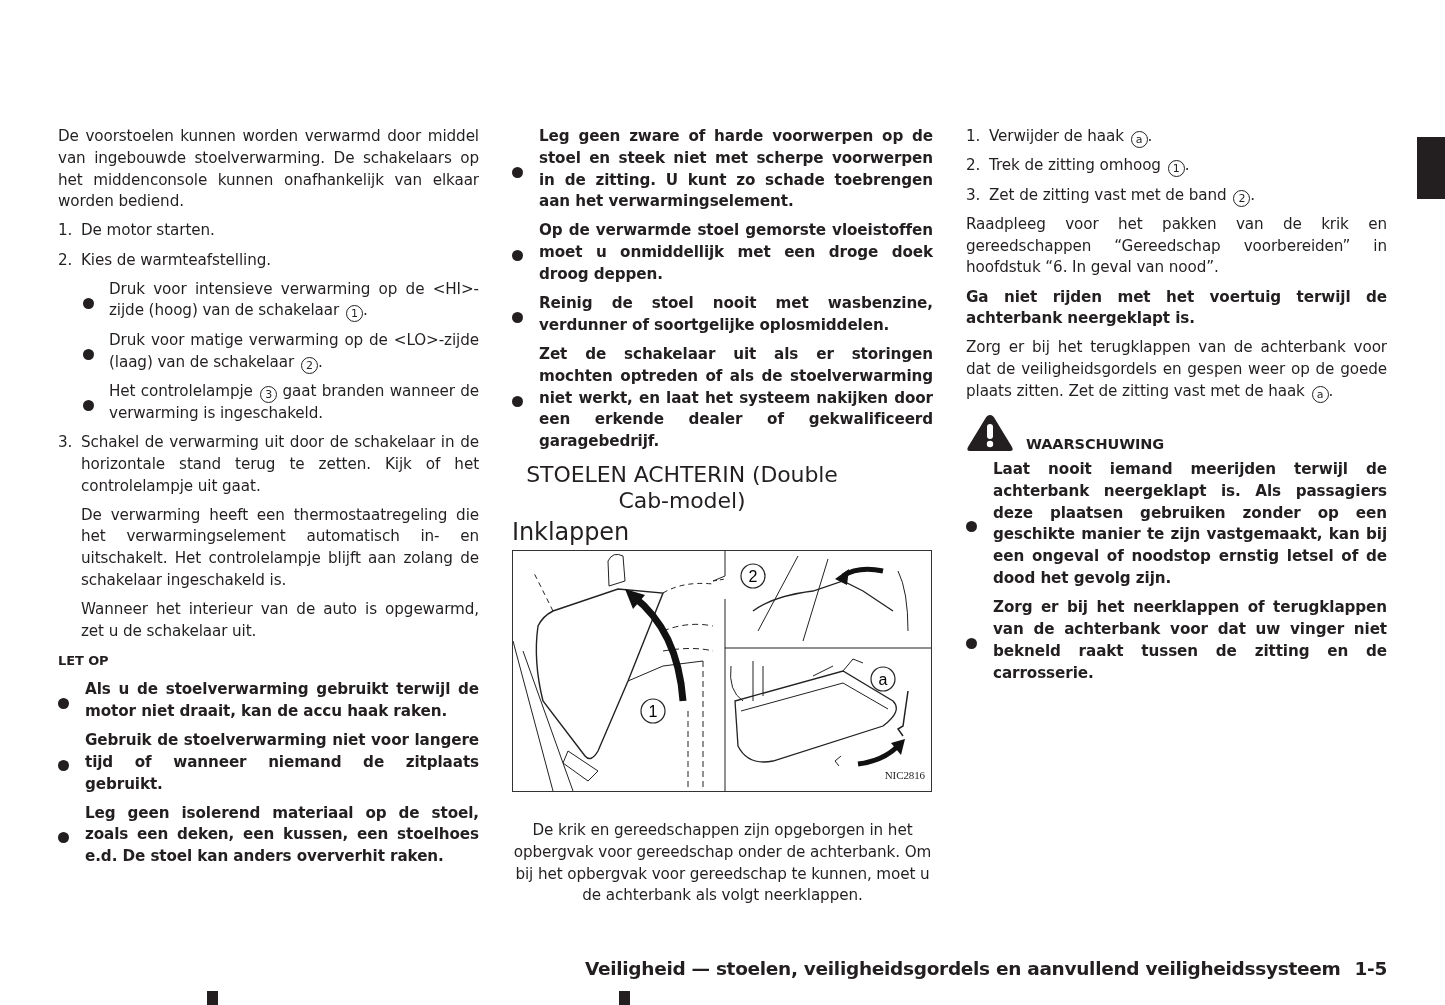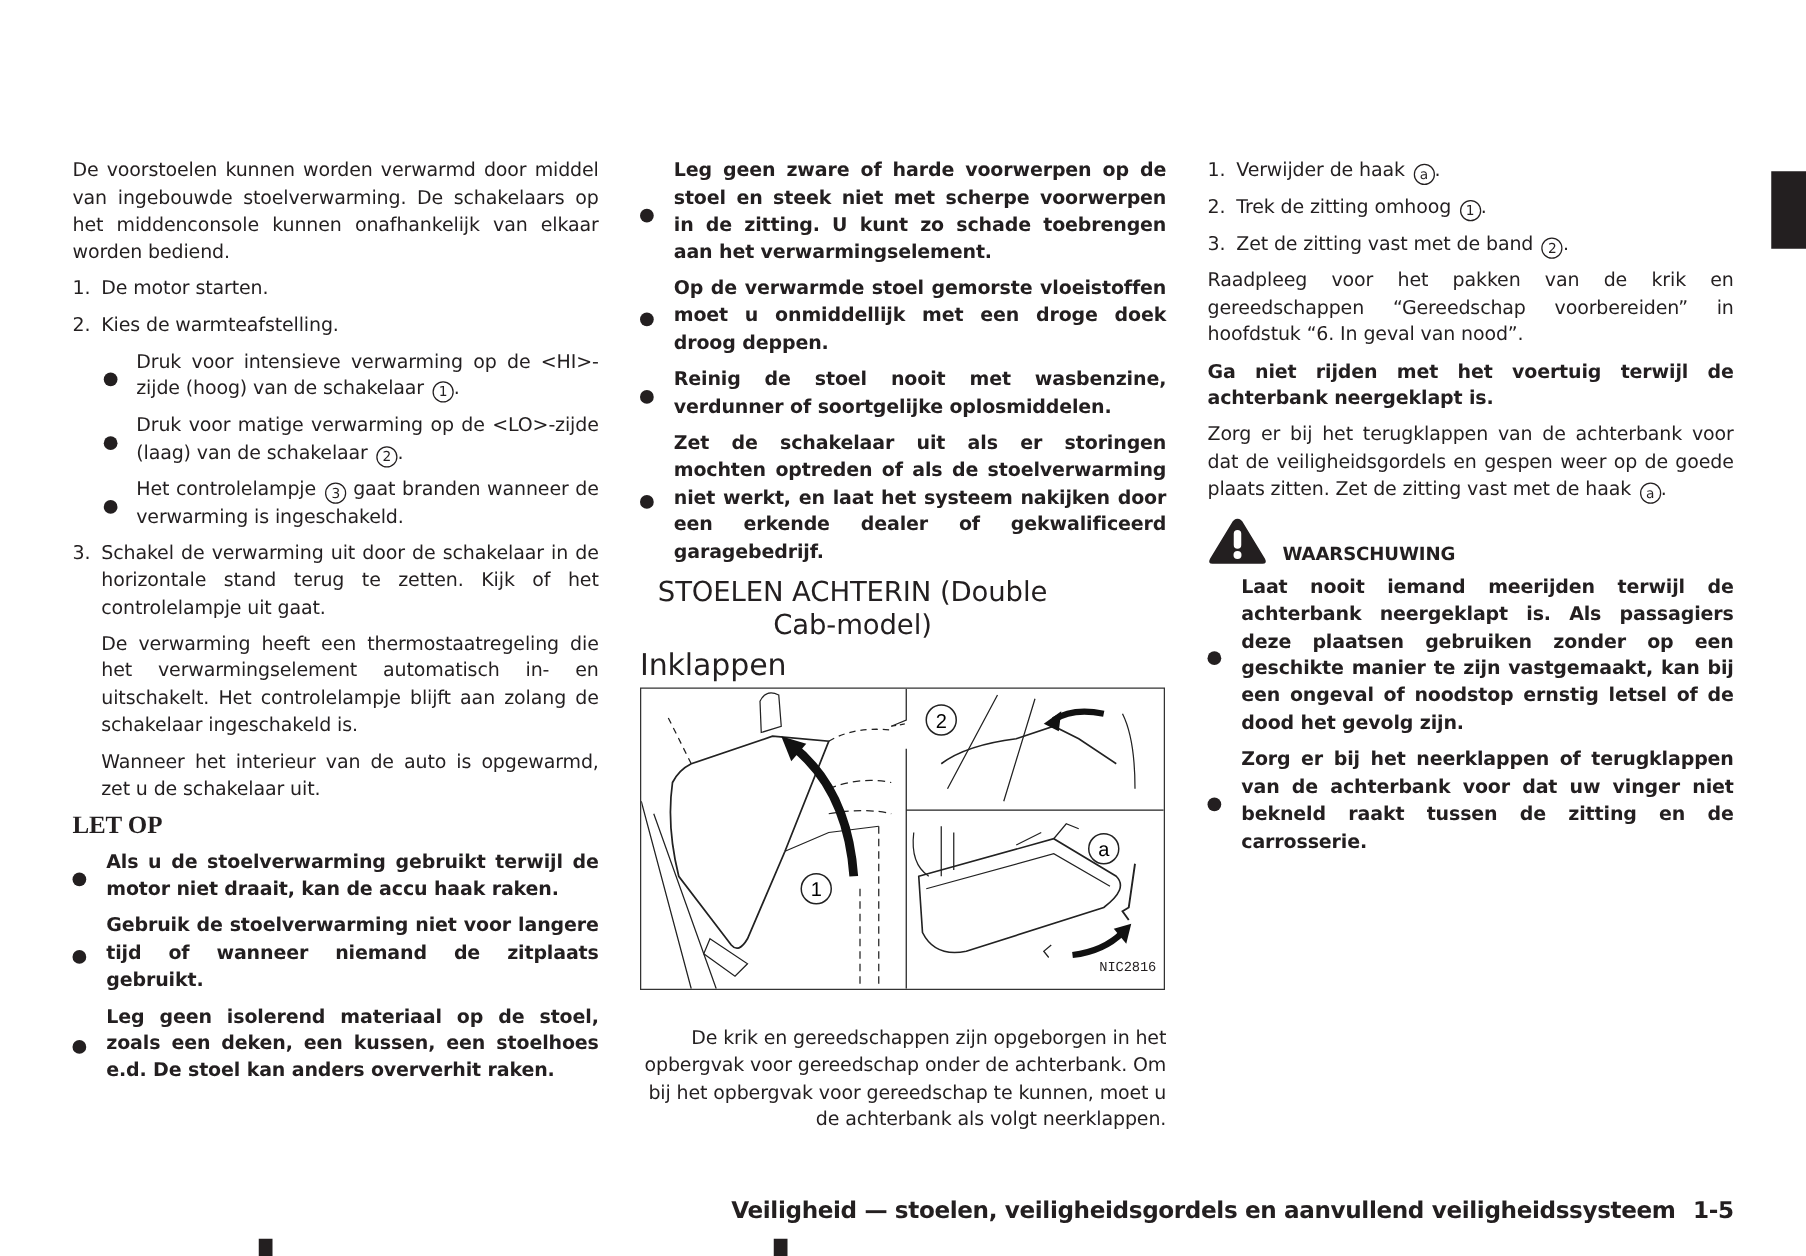--- a/index.html
+++ b/index.html
@@ -20,21 +20,21 @@
   .sub-bullets { margin-left: 23px; }
   .sub-bullets .bullet .dot { margin-left: 2px; margin-right: 15px; }
   .bold { font-weight: bold; }
   .bold-bullets .btxt { font-weight: bold; }
   .bold-bullets .dot { margin-left: 0; margin-right: 16px; }
   .h-section { font-size: 22px; line-height: 26px; margin: 9px 0 6px 0; font-weight: normal; text-align: center; }
   .h-sub { font-size: 24px; line-height: 24px; margin: 4px 0 4px 0; }
   .circ { display: inline-block; width: 15px; height: 15px; line-height: 15px; border: 1.3px solid #231f20; border-radius: 50%;
           text-align: center; font-size: 11px; vertical-align: -2px; margin-left: 2px; }
   .figure { position: relative; width: 418px; height: 240px; border: 1.5px solid #333; margin: 6px 0 28px 0; background: #fff; }
-  .fig-code { position: absolute; right: 6px; bottom: 4px; font-size: 11px; font-family: Liberation Mono, monospace; }
+  .fig-code { position: absolute; right: 6px; bottom: 4px; font-size: 11px; font-family: Liberation Serif, serif; }
   .warn-head { display: flex; align-items: flex-end; margin: 10px 0 6px 0; }
   .warn-icon { width: 48px; height: 40px; margin-right: 12px; }
   .warn-label { font-weight: bold; font-size: 14.5px; line-height: 18px; text-align: right; }
   .side-tab { position: absolute; left: 1417px; top: 137px; width: 28px; height: 62px; background: #231f20; }
   .footer { position: absolute; top: 958px; right: 58px; font-size: 18.5px; font-weight: bold; white-space: nowrap; letter-spacing: -0.3px; }
   .footer .pg { font-weight: bold; margin-left: 14px; margin-top: 46px; }
   .crop-mark { position: absolute; top: 991px; width: 11px; height: 14px; background: #231f20; }
 </style>
 </head>
 <body>
@@ -66,21 +66,21 @@
     </div>
   </div>
 
   <div class="ol-item">
     <span class="ol-num">3.</span>
     <span class="ol-text">Schakel de verwarming uit door de schakelaar in de horizontale stand terug te zetten. Kijk of het controlelampje uit gaat.</span>
   </div>
   <p class="indent">De verwarming heeft een thermostaatregeling die het verwarmingselement automatisch in- en uitschakelt. Het controlelampje blijft aan zolang de schakelaar ingeschakeld is.</p>
   <p class="indent">Wanneer het interieur van de auto is opgewarmd, zet u de schakelaar uit.</p>
 
-  <p class="bold" style="font-size:20px;font-family:Liberation Serif, serif;">LET OP</p>
+  <p class="bold" style="font-size:13px;">LET OP</p>
   <div class="bold-bullets">
     <div class="bullet">
       <span class="dot"></span>
       <span class="btxt">Als u de stoelverwarming gebruikt terwijl de motor niet draait, kan de accu haak raken.</span>
     </div>
     <div class="bullet">
       <span class="dot"></span>
       <span class="btxt">Gebruik de stoelverwarming niet voor langere tijd of wanneer niemand de zitplaats gebruikt.</span>
     </div>
     <div class="bullet">
@@ -152,21 +152,21 @@
       <circle cx="140" cy="160" r="12" fill="#fff" stroke="#222" stroke-width="1.2"></circle>
       <text x="140" y="166" font-size="16" text-anchor="middle" font-family="Liberation Sans, sans-serif">1</text>
       <circle cx="240" cy="25" r="12" fill="#fff" stroke="#222" stroke-width="1.2"></circle>
       <text x="240" y="31" font-size="16" text-anchor="middle" font-family="Liberation Sans, sans-serif">2</text>
       <circle cx="370" cy="128" r="12" fill="#fff" stroke="#222" stroke-width="1.2"></circle>
       <text x="370" y="134" font-size="16" text-anchor="middle" font-family="Liberation Sans, sans-serif">a</text>
     </svg>
     <span class="fig-code">NIC2816</span>
   </div>
 
-  <p style="text-align:right;">De krik en gereedschappen zijn opgeborgen in het opbergvak voor gereedschap onder de achterbank. Om bij het opbergvak voor gereedschap te kunnen, moet u de achterbank als volgt neerklappen.</p>
+  <p style="text-align:center;">De krik en gereedschappen zijn opgeborgen in het opbergvak voor gereedschap onder de achterbank. Om bij het opbergvak voor gereedschap te kunnen, moet u de achterbank als volgt neerklappen.</p>
 </div>
 
 <div class="col col3">
   <div class="ol-item">
     <span class="ol-num">1.</span>
     <span class="ol-text"><span>Verwijder de haak</span> <span class="circ">a</span><span>.</span></span>
   </div>
   <div class="ol-item">
     <span class="ol-num">2.</span>
     <span class="ol-text"><span>Trek de zitting omhoog</span> <span class="circ">1</span><span>.</span></span>

